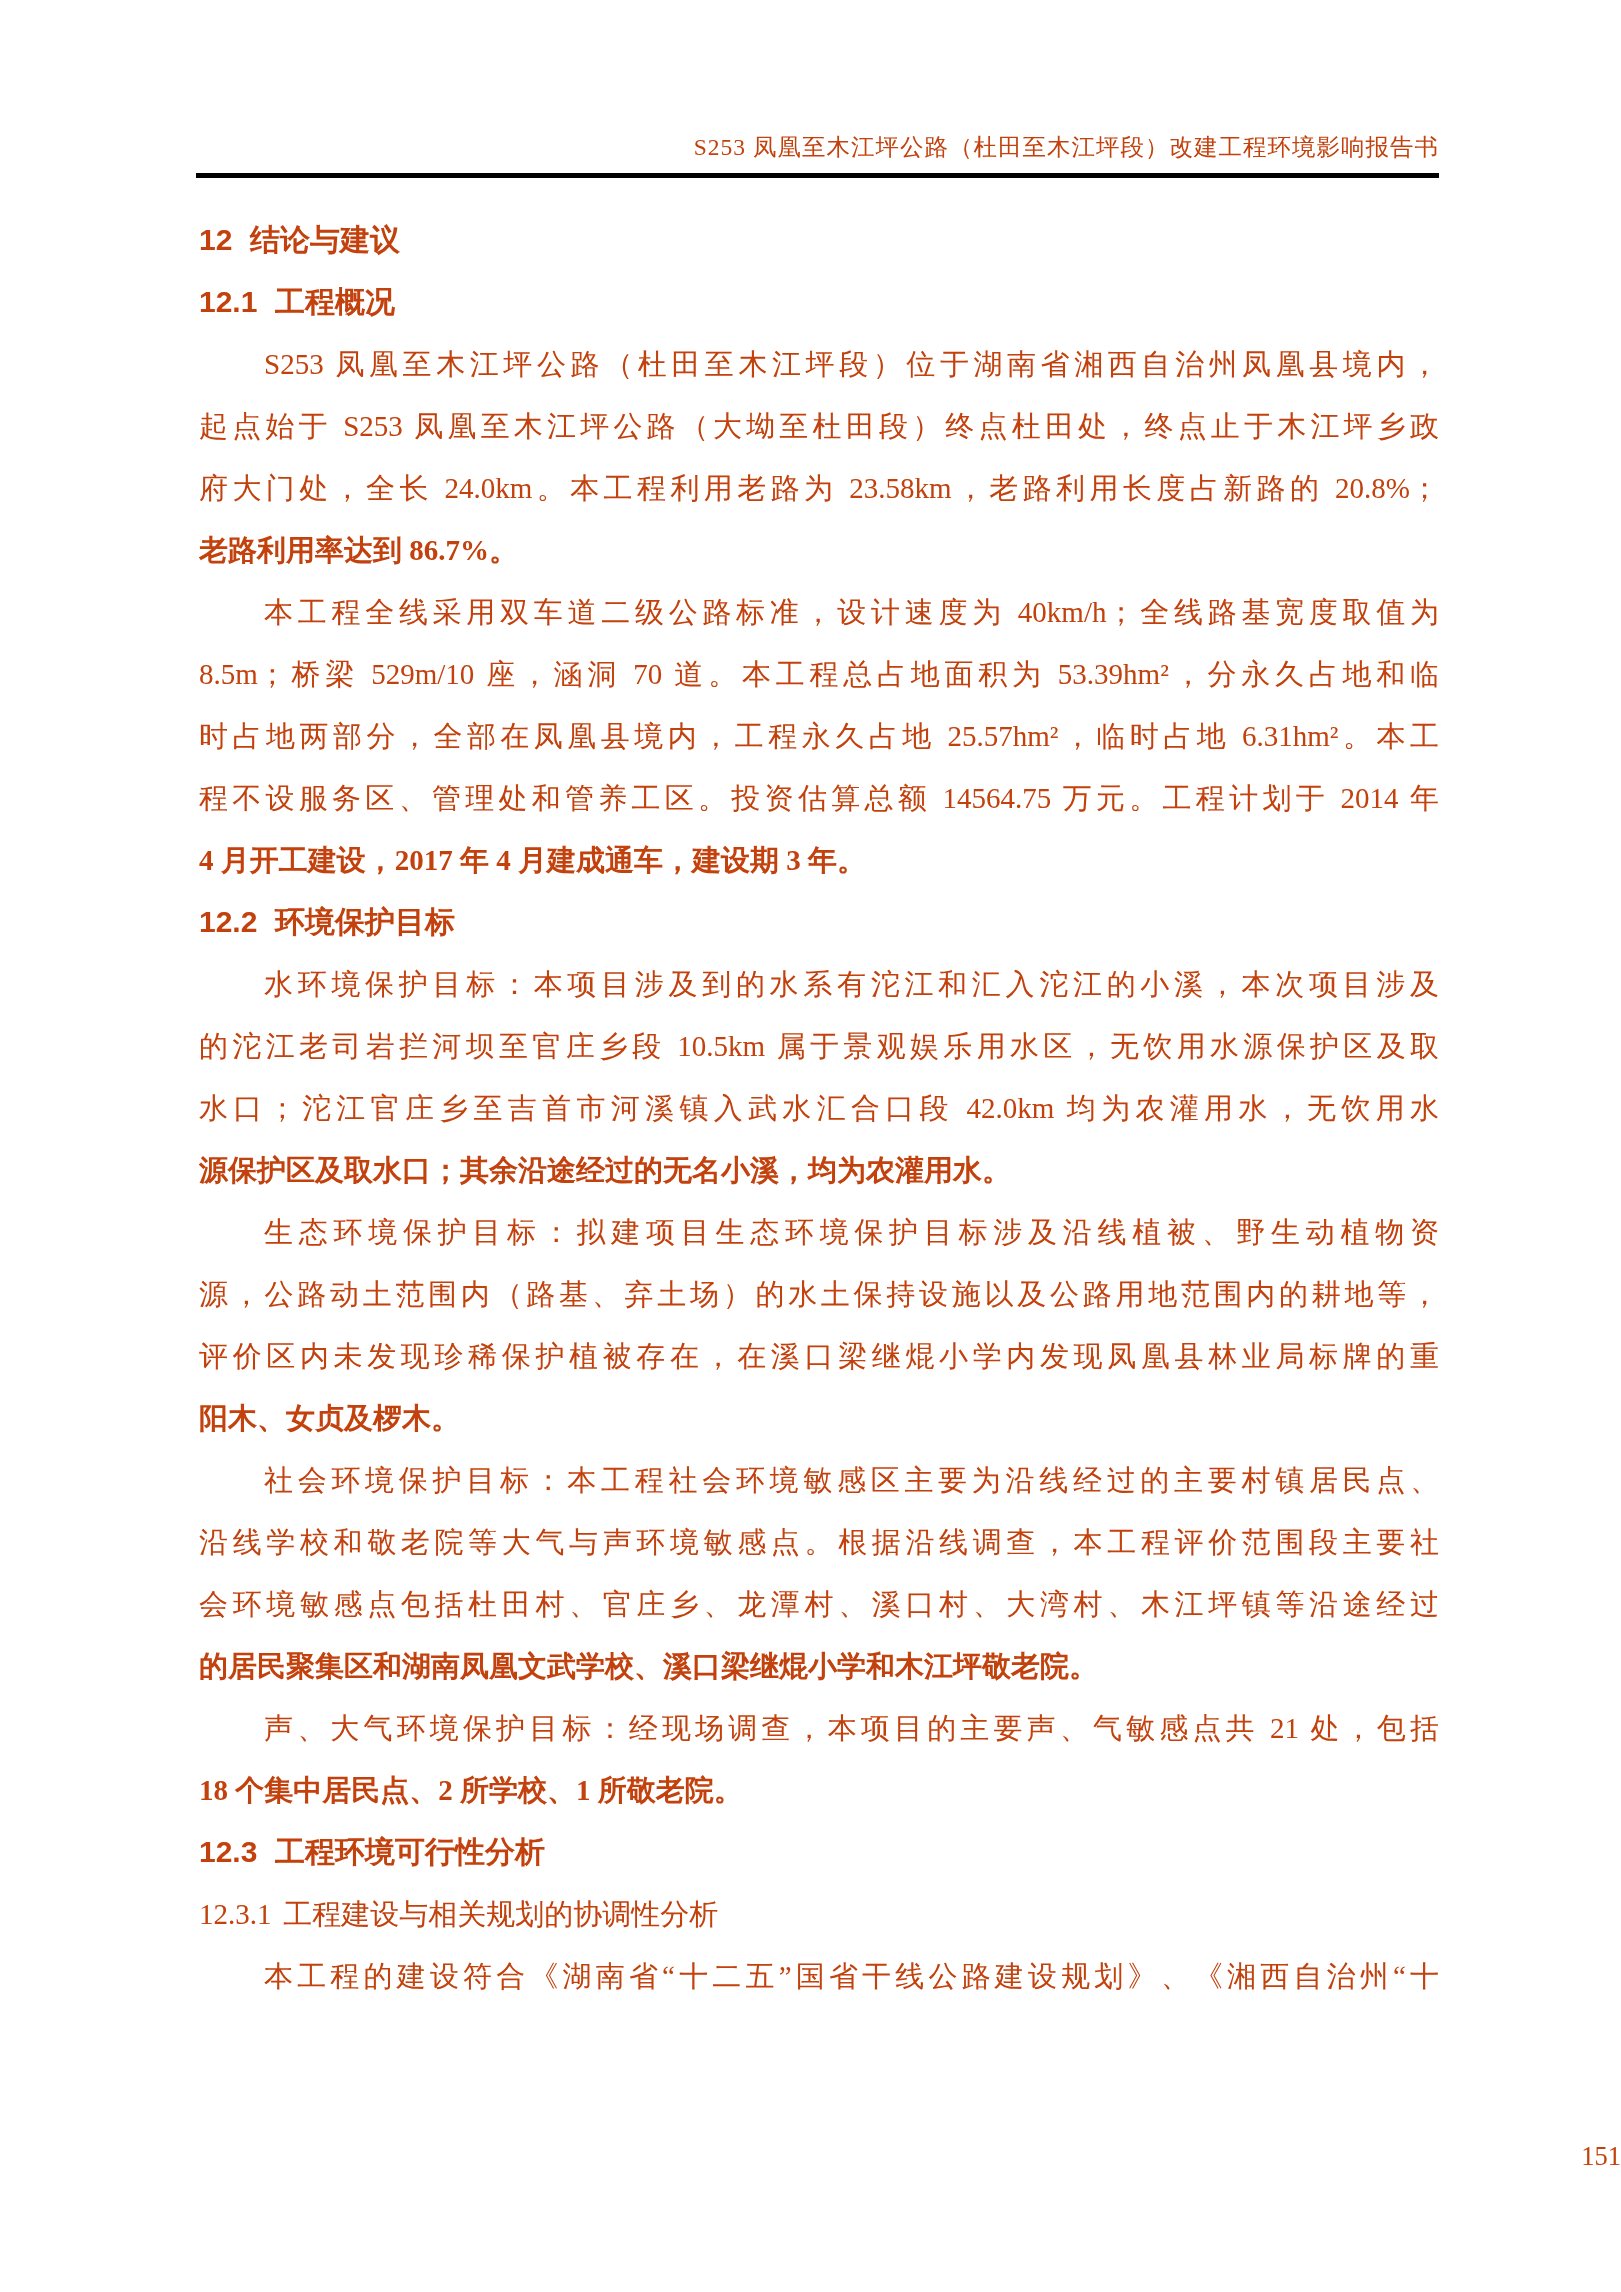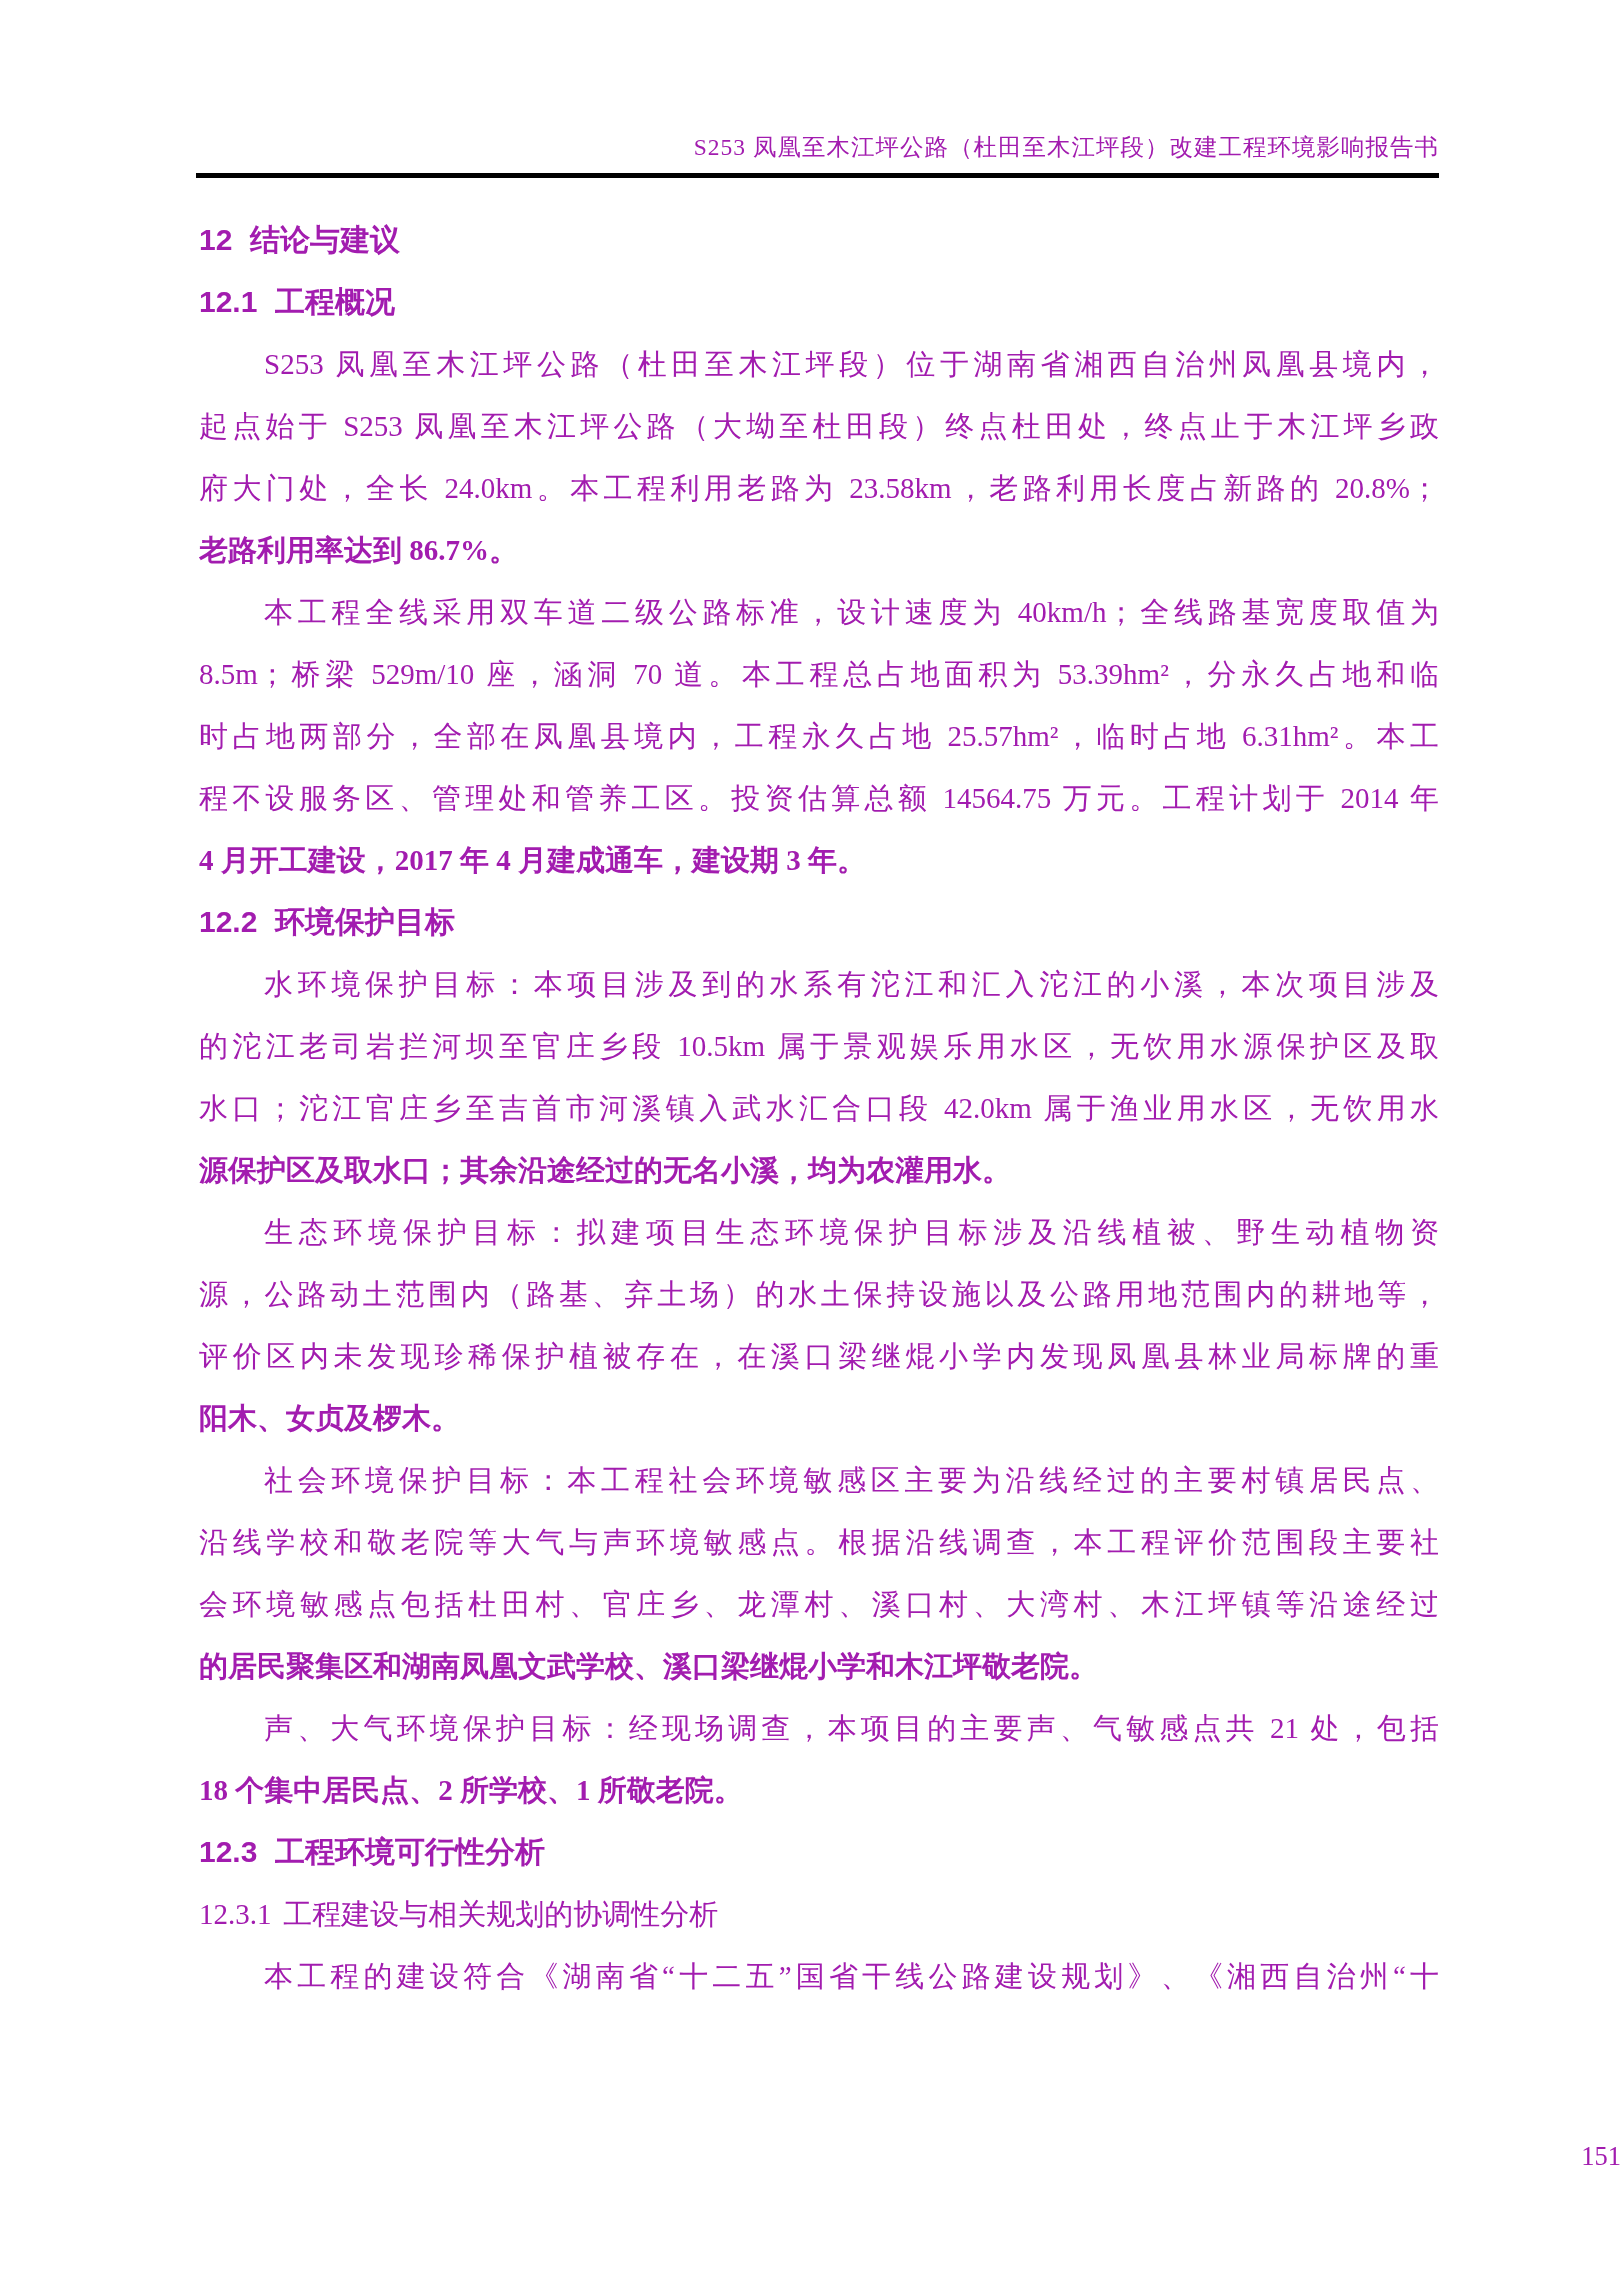--- a/index.html
+++ b/index.html
@@ -5,21 +5,21 @@
   html, body {
     margin: 0;
     padding: 0;
     background: #ffffff;
   }
   .page {
     position: relative;
     width: 1621px;
     height: 2293px;
     background: #ffffff;
-    color: #a21caf;
+    color: #c2410c;
     overflow: hidden;
     font-family: "Liberation Serif", "DejaVu Serif", serif;
   }
   .header-title {
     position: absolute;
     top: 131px;
     right: 182px;
     font-size: 23.5px;
     line-height: 33px;
     letter-spacing: 1px;
@@ -112,21 +112,21 @@
     <div class="line">时占地两部分，全部在凤凰县境内，工程永久占地 25.57hm²，临时占地 6.31hm²。本工</div>
     <div class="line">程不设服务区、管理处和管养工区。投资估算总额 14564.75 万元。工程计划于 2014 年</div>
     <div class="line end">4 月开工建设，2017 年 4 月建成通车，建设期 3 年。</div>
 
     <div class="line heading">
       <span>12.2</span><span class="h-title">环境保护目标</span>
     </div>
 
     <div class="line indent">水环境保护目标：本项目涉及到的水系有沱江和汇入沱江的小溪，本次项目涉及</div>
     <div class="line">的沱江老司岩拦河坝至官庄乡段 10.5km 属于景观娱乐用水区，无饮用水源保护区及取</div>
-    <div class="line">水口；沱江官庄乡至吉首市河溪镇入武水汇合口段 42.0km 属于渔业用水区，无饮用水</div>
+    <div class="line">水口；沱江官庄乡至吉首市河溪镇入武水汇合口段 42.0km 均为农灌用水，无饮用水</div>
     <div class="line end">源保护区及取水口；其余沿途经过的无名小溪，均为农灌用水。</div>
 
     <div class="line indent">生态环境保护目标：拟建项目生态环境保护目标涉及沿线植被、野生动植物资</div>
     <div class="line">源，公路动土范围内（路基、弃土场）的水土保持设施以及公路用地范围内的耕地等，</div>
     <div class="line">评价区内未发现珍稀保护植被存在，在溪口梁继焜小学内发现凤凰县林业局标牌的重</div>
     <div class="line end">阳木、女贞及椤木。</div>
 
     <div class="line indent">社会环境保护目标：本工程社会环境敏感区主要为沿线经过的主要村镇居民点、</div>
     <div class="line">沿线学校和敬老院等大气与声环境敏感点。根据沿线调查，本工程评价范围段主要社</div>
     <div class="line">会环境敏感点包括杜田村、官庄乡、龙潭村、溪口村、大湾村、木江坪镇等沿途经过</div>

